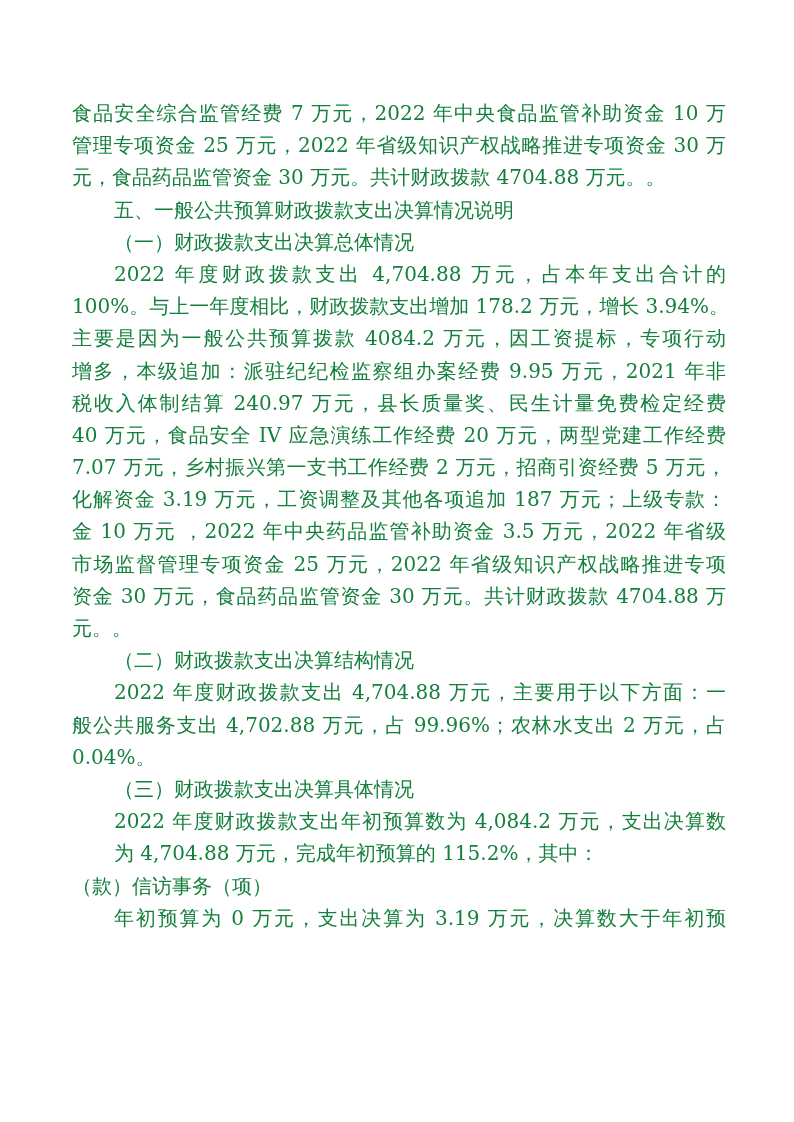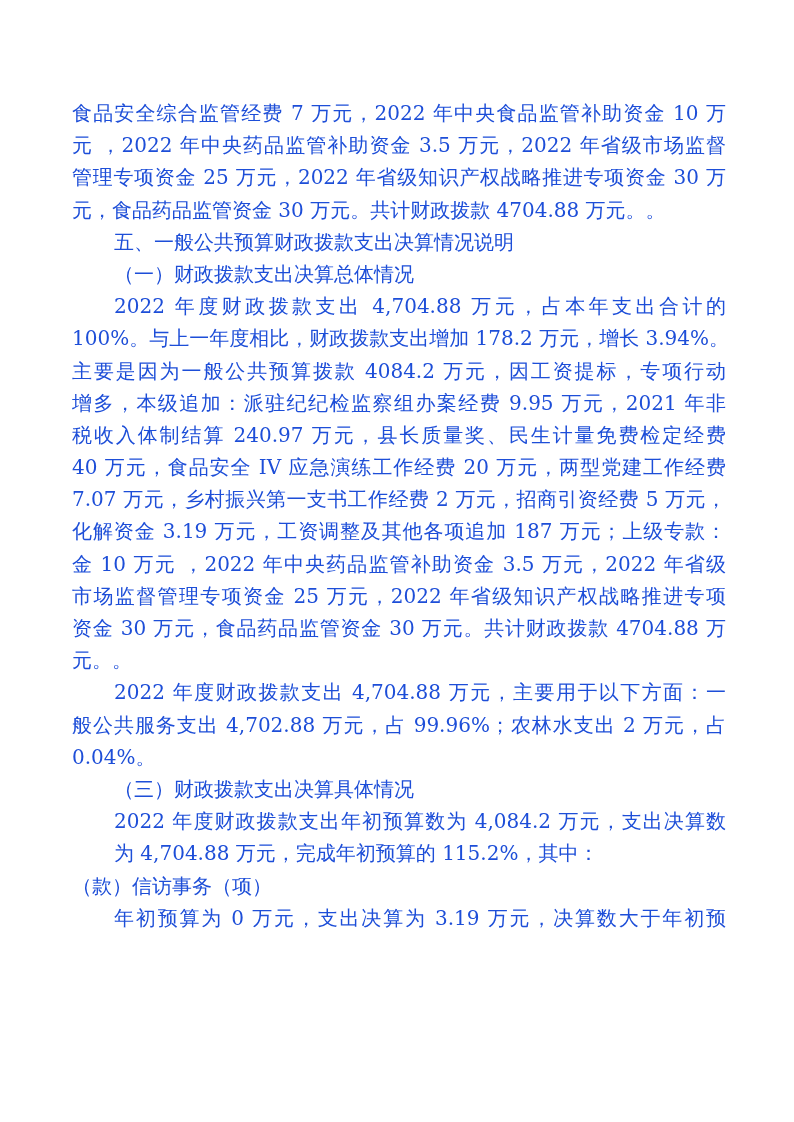--- a/index.html
+++ b/index.html
@@ -19,21 +19,21 @@
     position: absolute;
     left: 72px;
     top: 97px;
     width: 654px;
   }
   .line {
     height: 32.2px;
     line-height: 32.2px;
     font-size: 20px;
     font-family: "DejaVu Serif", "Liberation Serif", serif;
-    color: #1d4ed8;
+    color: #15803d;
     text-align: justify;
     text-align-last: justify;
     overflow: hidden;
     white-space: nowrap;
   }
   .line.left {
     text-align: left;
     text-align-last: left;
   }
   .line.ind {
@@ -43,37 +43,37 @@
     font-family: "DejaVu Sans", "Liberation Sans", sans-serif;
     font-weight: 400;
   }
 </style>
 </head>
 <body>
 
 <div class="page">
   <div class="content">
     <div class="line">食品安全综合监管经费 7 万元，2022 年中央食品监管补助资金 10 万</div>
-    <div class="line">元 ，2022 年中央药品监管补助资金 3.5 万元，2022 年省级市场监督</div>
     <div class="line">管理专项资金 25 万元，2022 年省级知识产权战略推进专项资金 30 万</div>
     <div class="line left">元，食品药品监管资金 30 万元。共计财政拨款 4704.88 万元。。</div>
     <div class="line head ind left">五、一般公共预算财政拨款支出决算情况说明</div>
     <div class="line head ind left">（一）财政拨款支出决算总体情况</div>
     <div class="line ind">2022 年度财政拨款支出 4,704.88 万元，占本年支出合计的</div>
     <div class="line">100%。与上一年度相比，财政拨款支出增加 178.2 万元，增长 3.94%。</div>
     <div class="line">主要是因为一般公共预算拨款 4084.2 万元，因工资提标，专项行动</div>
     <div class="line">增多，本级追加：派驻纪纪检监察组办案经费 9.95 万元，2021 年非</div>
     <div class="line">税收入体制结算 240.97 万元，县长质量奖、民生计量免费检定经费</div>
     <div class="line">40 万元，食品安全 IV 应急演练工作经费 20 万元，两型党建工作经费</div>
     <div class="line">7.07 万元，乡村振兴第一支书工作经费 2 万元，招商引资经费 5 万元，</div>
     <div class="line">化解资金 3.19 万元，工资调整及其他各项追加 187 万元；上级专款：</div>
     <div class="line">金 10 万元 ，2022 年中央药品监管补助资金 3.5 万元，2022 年省级</div>
     <div class="line">市场监督管理专项资金 25 万元，2022 年省级知识产权战略推进专项</div>
     <div class="line">资金 30 万元，食品药品监管资金 30 万元。共计财政拨款 4704.88 万</div>
     <div class="line left">元。。</div>
+    <div class="line head ind left">（二）财政拨款支出决算结构情况</div>
     <div class="line ind">2022 年度财政拨款支出 4,704.88 万元，主要用于以下方面：一</div>
     <div class="line">般公共服务支出 4,702.88 万元，占 99.96%；农林水支出 2 万元，占</div>
     <div class="line left">0.04%。</div>
     <div class="line head ind left">（三）财政拨款支出决算具体情况</div>
     <div class="line ind">2022 年度财政拨款支出年初预算数为 4,084.2 万元，支出决算数</div>
     <div class="line left ind">为 4,704.88 万元，完成年初预算的 115.2%，其中：</div>
     <div class="line head left">（款）信访事务（项）</div>
     <div class="line ind">年初预算为 0 万元，支出决算为 3.19 万元，决算数大于年初预</div>
   </div>
 </div>

